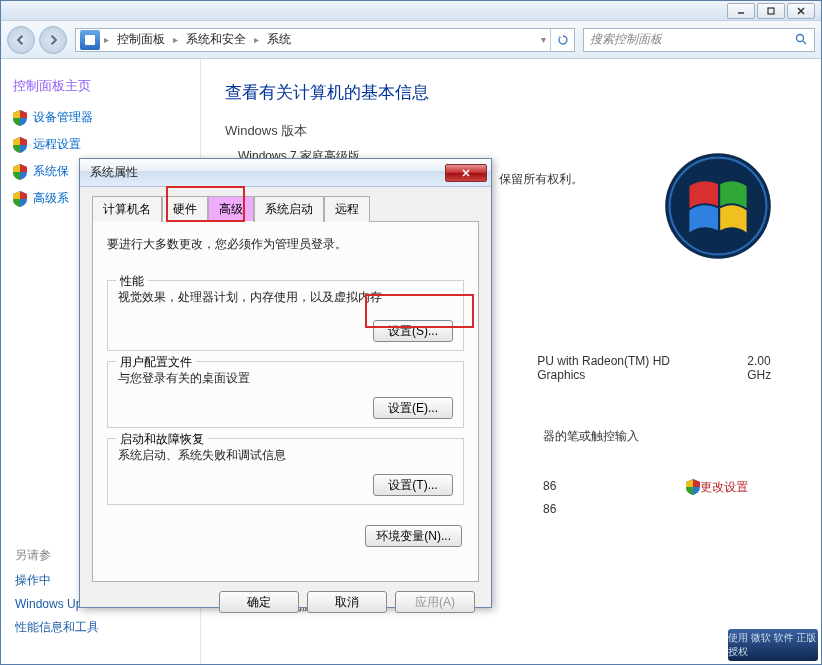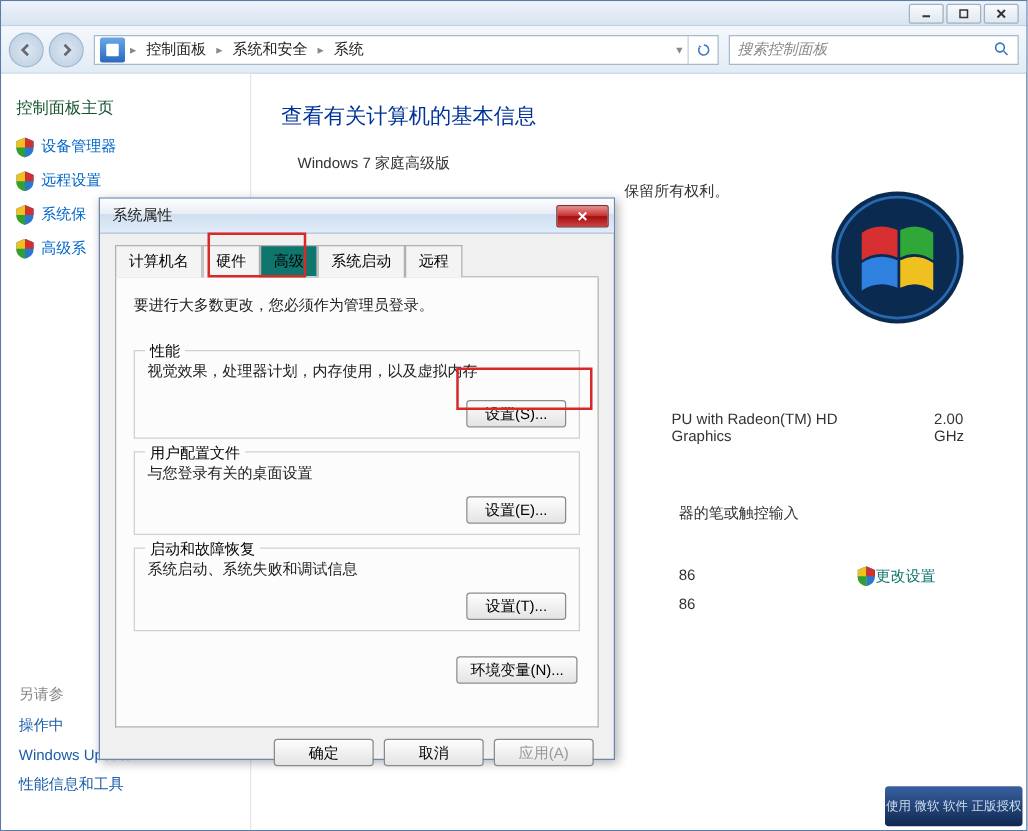--- a/index.html
+++ b/index.html
@@ -17,69 +17,69 @@
 .breadcrumb-bar { flex: 1; height: 24px; border: 1px solid #a8b8c8; background: #fff; display: flex; align-items: center; margin: 0 4px; }
 .bc-icon { width: 20px; height: 20px; margin: 0 4px; background: linear-gradient(#6aa8e8,#2868c0); border-radius: 2px; display:flex; align-items:center; justify-content:center; }
 .bc-icon-inner { width:10px; height:10px; background:#fff; border-radius:1px; }
 .bc-item { padding: 0 8px; color: #222; cursor: pointer; }
 .bc-sep { color: #888; font-size: 10px; }
 .bc-refresh { width: 24px; height: 22px; border-left: 1px solid #c0d0e0; display:flex; align-items:center; justify-content:center; }
 .search-bar { width: 232px; height: 24px; border: 1px solid #a8b8c8; background: #fff; display: flex; align-items: center; padding: 0 6px; color: #888; font-style: italic; }
 
 .content-area { display: flex; height: calc(100% - 58px); }
 .sidebar { width: 200px; background: #fff; padding: 18px 12px; border-right: 1px solid #e0e8f0; }
-.sidebar-title { color: #14532d; font-size: 13px; margin-bottom: 14px; }
+.sidebar-title { color: #8b5cf6; font-size: 13px; margin-bottom: 14px; }
 .sidebar-item { display: flex; align-items: center; gap: 6px; margin-bottom: 10px; cursor: pointer; }
 .sidebar-item span.label { color: #0066cc; }
 .shield { width: 14px; height: 16px; }
 .sidebar .footer { position: absolute; bottom: 20px; left: 14px; }
 .sidebar .footer div { color: #1a5da8; margin-bottom: 8px; cursor: pointer; }
 .sidebar .footer .heading { color: #888; cursor: default; }
 
 .main-panel { flex: 1; padding: 22px 24px; overflow: hidden; }
 .main-heading { color: #003399; font-size: 17px; margin-bottom: 18px; }
 .section-label { color: #444; font-size: 13px; margin-bottom: 8px; }
 .indent { margin-left: 13px; color: #333; margin-bottom: 6px; }
 .info-row { margin-left: 18px; display: flex; margin-bottom: 6px; color: #333; }
-.link { color: #0f766e; cursor: pointer; }
+.link { color: #b91c1c; cursor: pointer; }
 
 .win-logo { position: absolute; right: 48px; top: 150px; width: 110px; height: 110px; }
 
 
 .dialog { position: absolute; left: 79px; top: 158px; width: 413px; height: 450px; background: #f0f0f0; border: 1px solid #6888b0; box-shadow: 2px 2px 8px rgba(0,0,0,.3); }
 .dlg-titlebar { height: 28px; background: linear-gradient(#fdfdfe,#e8eef7 45%,#d0dff0 46%,#e0ecf8); display: flex; align-items: center; justify-content: space-between; padding: 0 4px 0 10px; border-bottom: 1px solid #b0c0d8; }
 .dlg-title { color: #222; font-size: 12px; }
 .dlg-close { width: 42px; height: 18px; background: linear-gradient(#e89090,#c83030 48%,#a01010 52%,#d04040); border: 1px solid #803030; border-radius: 2px; display:flex; align-items:center; justify-content:center; cursor:pointer; }
 .dlg-close svg { width:10px; height:10px; }
 
 .dlg-body { padding: 8px 12px 0; }
 .tabs { display: flex; border-bottom: 1px solid #b0b0b0; }
 .tab { padding: 4px 10px 3px; border: 1px solid #b0b0b0; border-bottom: none; margin-right: 0px; background: #f4f4f4; position: relative; top: 1px; cursor: pointer; font-size: 12px; }
-.tab.active { background: #0f766e; border-bottom: 1px solid #fcfcfc; }
+.tab.active { background: #f0abfc; border-bottom: 1px solid #fcfcfc; }
 
 .tab-page { background: #fcfcfc; border: 1px solid #b0b0b0; border-top: none; padding: 14px 14px 8px; height: 360px; }
 .tab-note { color: #222; margin-bottom: 27px; }
 .group { border: 1px solid #d0d0d0; padding: 8px 10px 10px; margin-bottom: 10px; position: relative; }
 .group.first { padding-bottom: 36px; }
 .group legend { position: absolute; top: -8px; left: 8px; background: #fcfcfc; padding: 0 4px; font-size: 12px; }
 .group-desc { color: #222; margin-bottom: 8px; }
 .group-btn { position: absolute; right: 10px; bottom: 8px; }
 .btn { min-width: 80px; height: 22px; border: 1px solid #8a8a8a; background: linear-gradient(#fdfdfd,#e4e4e4); border-radius: 3px; font-size: 12px; cursor: pointer; padding: 0 10px; }
 .env-row { text-align: right; margin-top: 20px; padding-right: 2px; }
 
 .dlg-footer { height: 40px; display: flex; justify-content: flex-end; align-items: center; gap: 8px; padding: 0 16px; }
 .btn[disabled] { color: #999; }
 
 
 .red-box { position: absolute; border: 2px solid #d82828; pointer-events: none; }
 .red-box.tab-box { left: 166px; top: 186px; width: 79px; height: 36px; }
 .red-box.btn-box { left: 365px; top: 294px; width: 109px; height: 34px; }
 
 
-.watermark { position: absolute; right: 4px; bottom: 4px; width: 110px; height: 32px; background: linear-gradient(#3860a0,#102850); border-radius: 3px; color:#cde; font-size:10px; display:flex; align-items:center; justify-content:center; }
+.watermark { position: absolute; right: 4px; bottom: 4px; width: 90px; height: 32px; background: linear-gradient(#3860a0,#102850); border-radius: 3px; color:#cde; font-size:10px; display:flex; align-items:center; justify-content:center; }
 </style>
 </head>
 <body>
 
 <div class="main-window">
 
   <div class="titlebar">
     <div class="titlebar-btn">
         <svg viewBox="0 0 10 10">
           <line x1="2" y1="7" x2="8" y2="7" stroke="#333" stroke-width="1.5"></line>
@@ -180,20 +180,21 @@
       <div class="footer">
         <div class="heading">另请参</div>
         <div>操作中</div>
         <div>Windows Update</div>
         <div>性能信息和工具</div>
       </div>
     </div>
 
     <div class="main-panel">
       <div class="main-heading">查看有关计算机的基本信息</div>
+      <div class="section-label">Windows 版本</div>
       <div class="indent">Windows 7 家庭高级版</div>
       <div class="indent" style="margin-top:2px">
         <span style="visibility:hidden">xxxxxxxxxxxxxxxxxxxxxxxxxxxxxxxxxxxxxxxxxxx</span>
         <span>保留所有权利。</span>
       </div>
 
       <div style="height:160px"></div>
 
       <div class="info-row">
         <span style="width:300px"></span>

